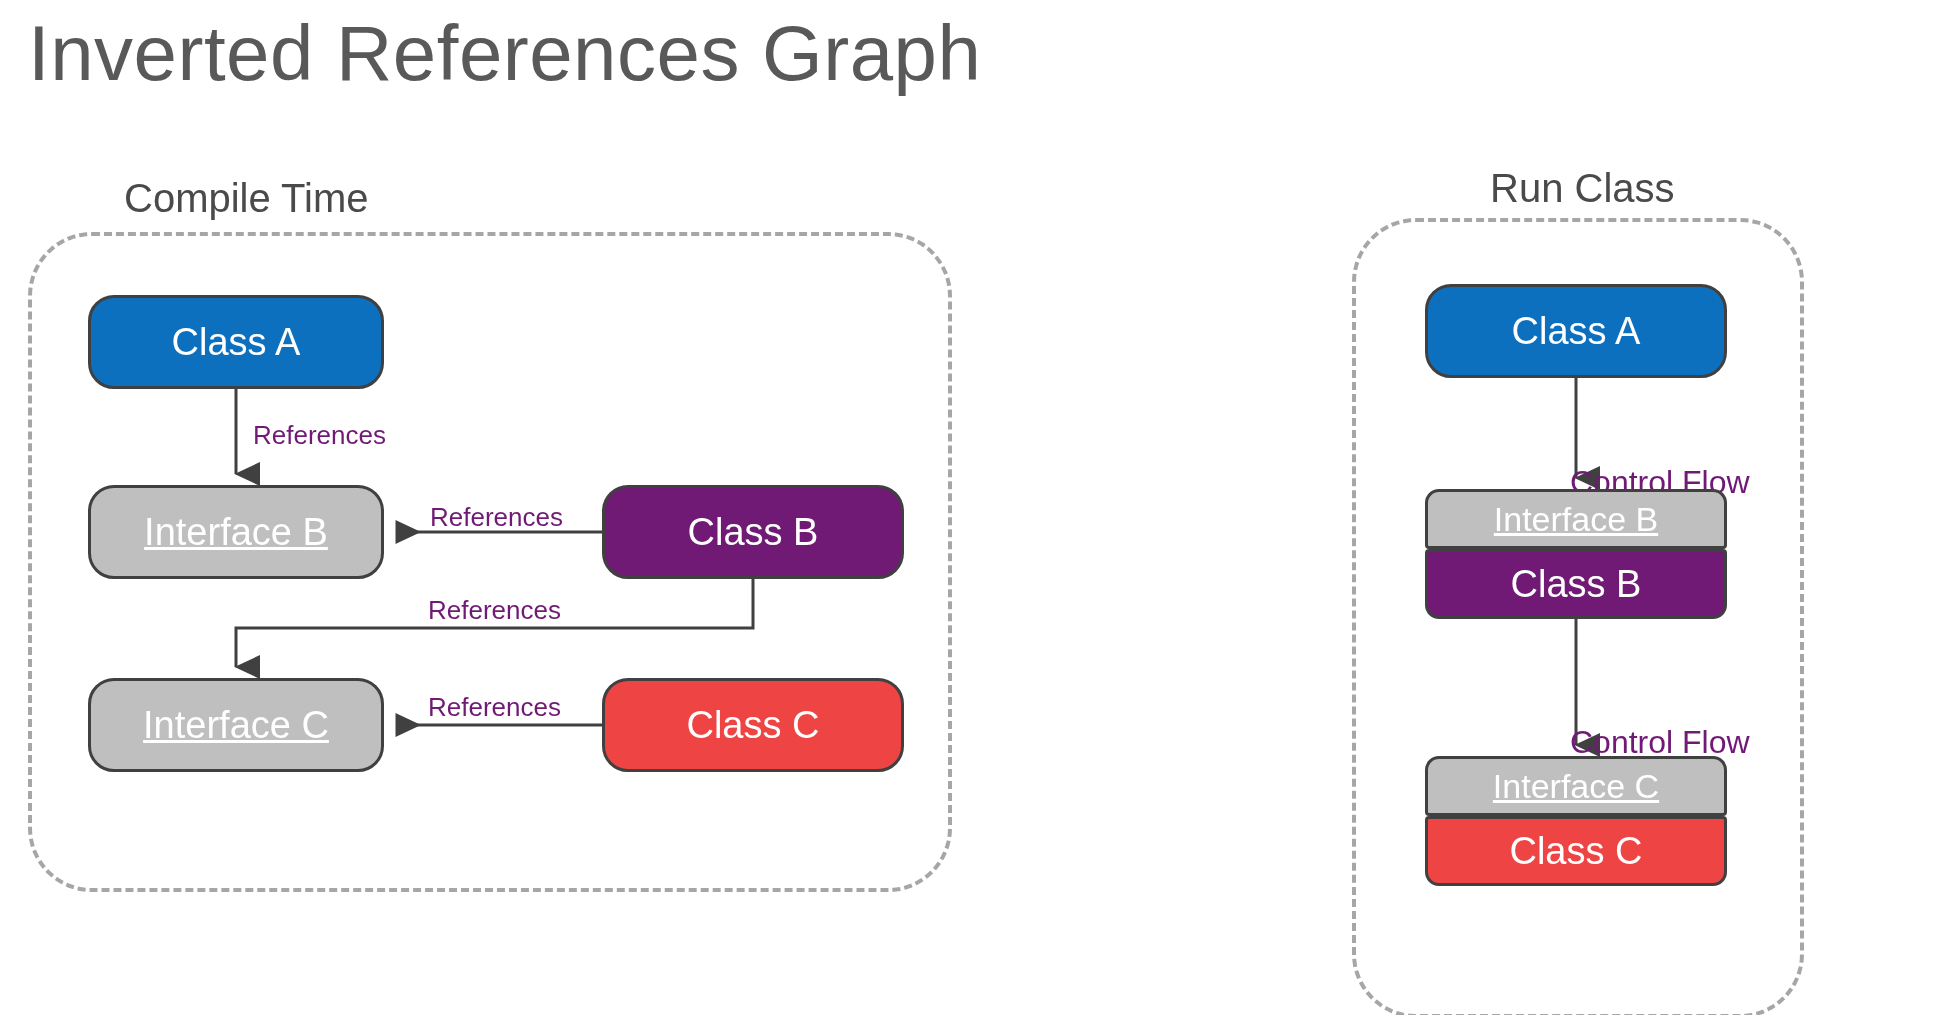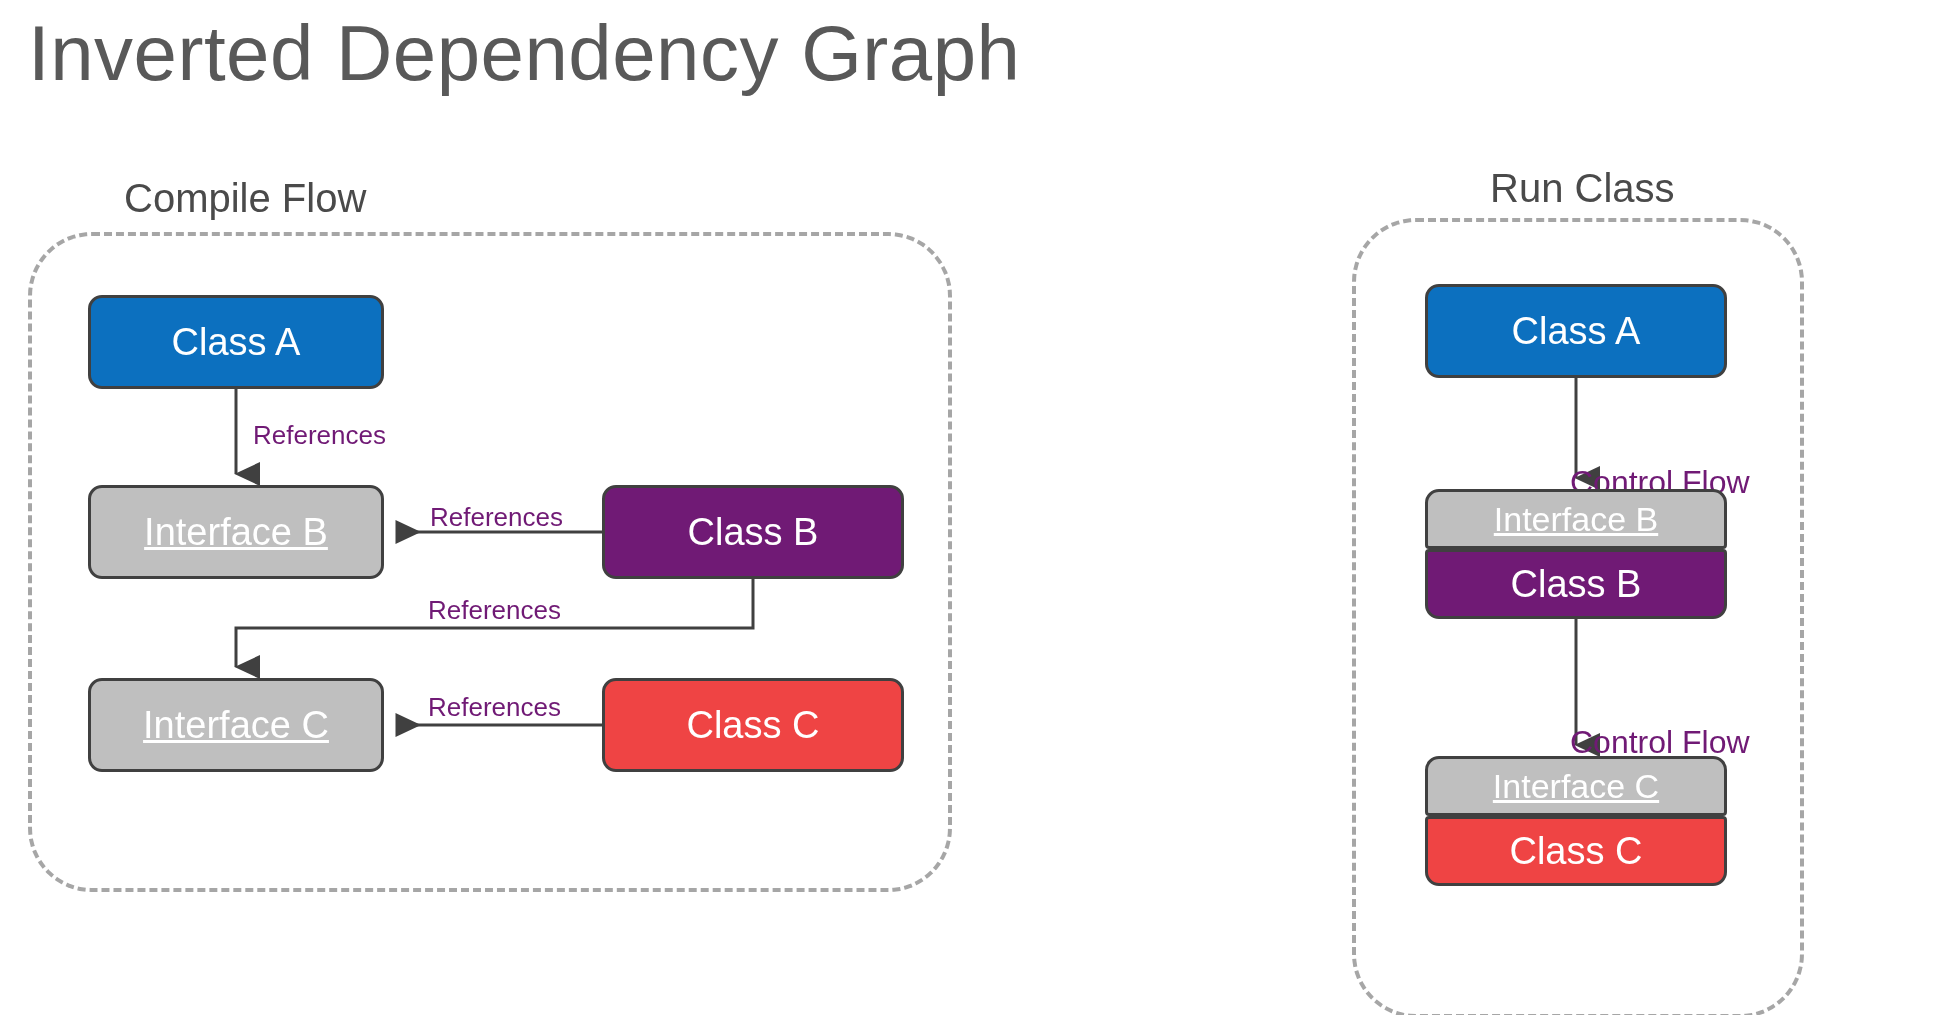--- a/index.html
+++ b/index.html
@@ -53,21 +53,21 @@
   #group-run-time {
     left: 1352px; top: 218px;
     width: 452px;  height: 800px;
   }
 
   
   .node {
     position: absolute;
     box-sizing: border-box;
     border: 3px solid #404040;
-    border-radius: 14px;
+    border-radius: 26px;
     display: flex;
     align-items: center;
     justify-content: center;
     color: #ffffff;
     font-size: 38px;
     font-weight: 400;
     white-space: nowrap;
   }
   .node.blue   { background: #0C70BF; }
   .node.green  { background: #701a75; }
@@ -112,23 +112,23 @@
   #connectors {
     position: absolute;
     left: 0; top: 0;
     width: 1950px; height: 1015px;
     pointer-events: none;
   }
 </style>
 </head>
 <body>
 
-<div id="page-title">Inverted Dependency Graph</div>
-
-<div class="group-label" id="label-compile-time">Compile Flow</div>
+<div id="page-title">Inverted References Graph</div>
+
+<div class="group-label" id="label-compile-time">Compile Time</div>
 
 <div class="group-label" id="label-run-time">Run Class</div>
 
 <div class="group-box" id="group-compile-time"></div>
 
 <div class="group-box" id="group-run-time"></div>
 
 <svg id="connectors" viewBox="0 0 1950 1015" xmlns="http://www.w3.org/2000/svg">
   <defs>
     <marker id="arrow-down" markerWidth="9" markerHeight="9" refX="4.5" refY="8" orient="auto" markerUnits="strokeWidth">

